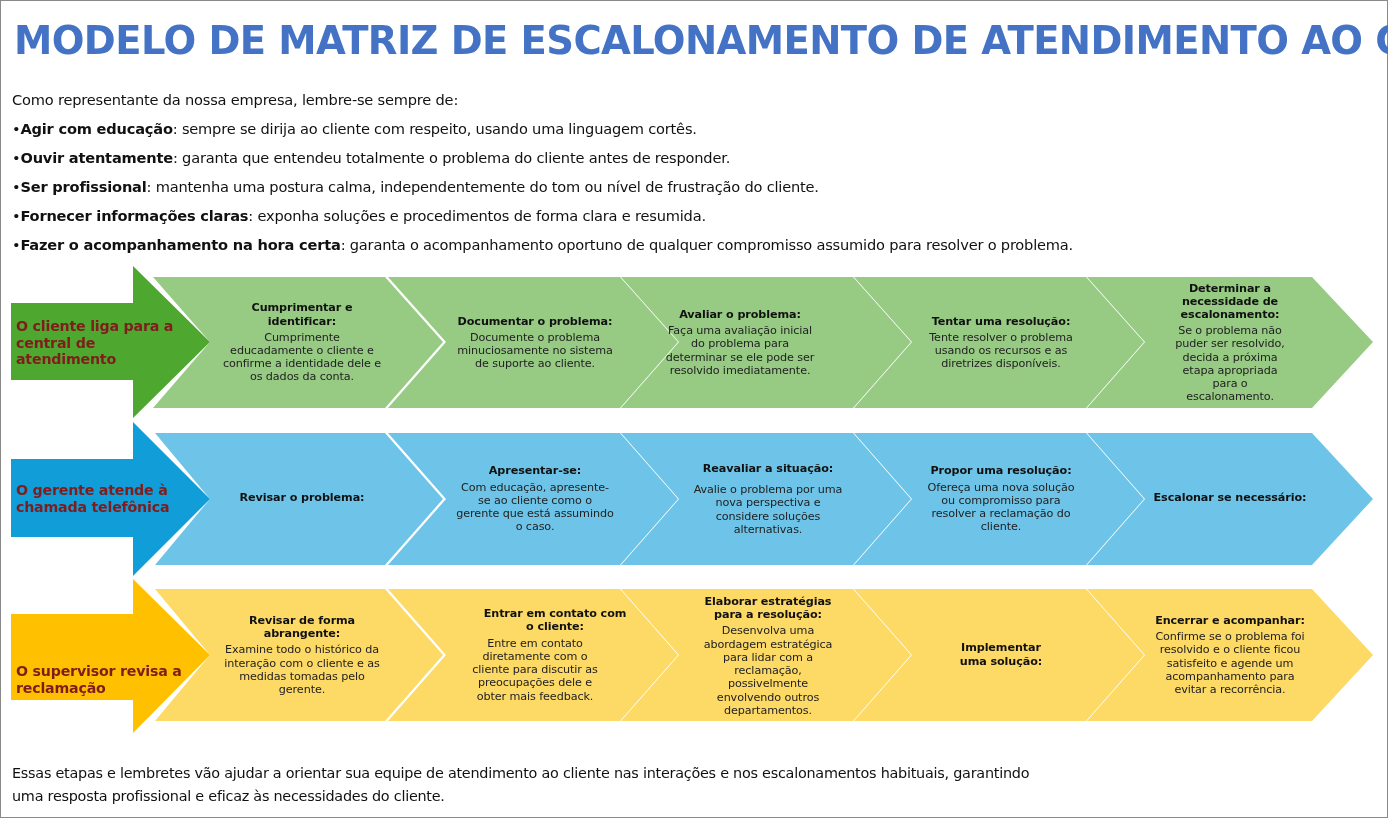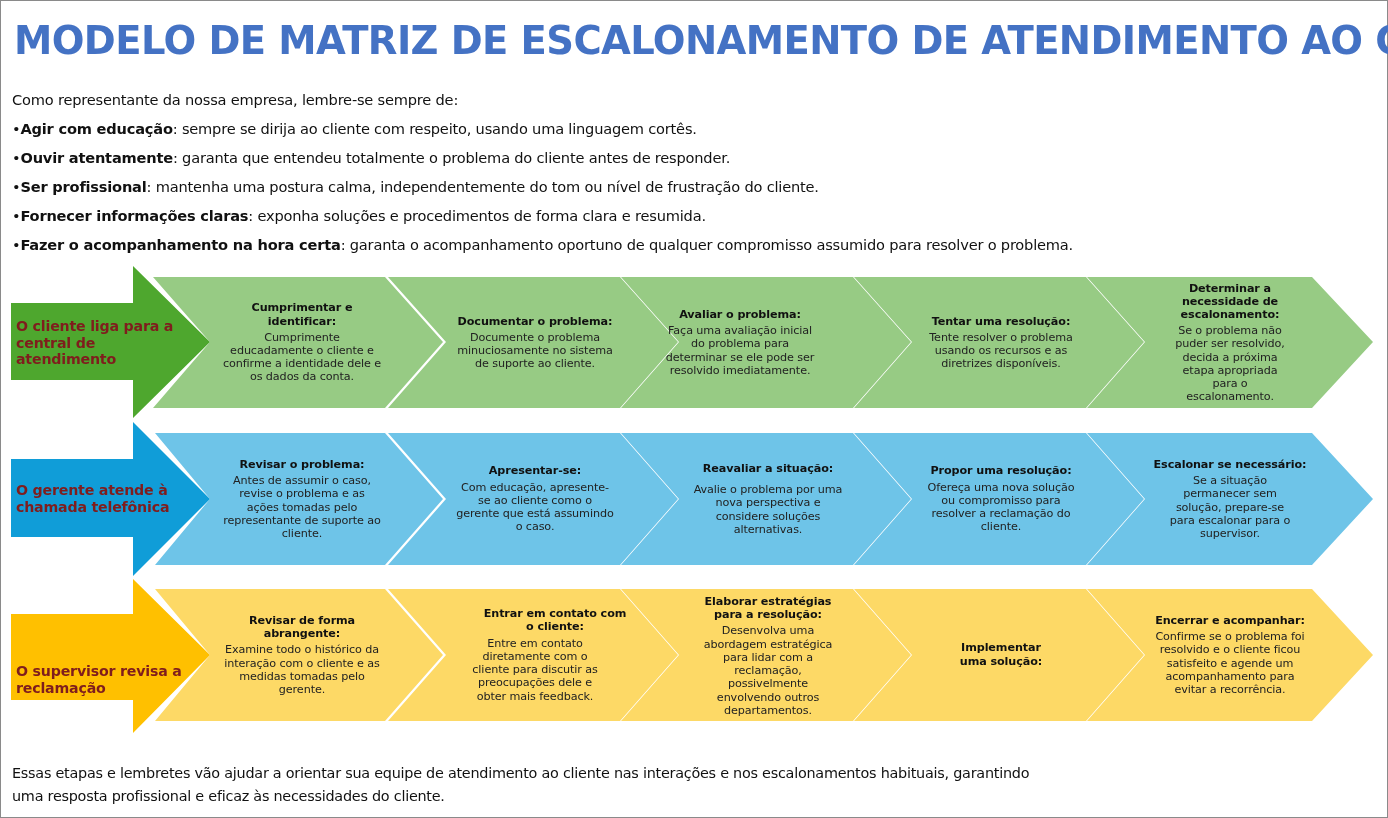--- a/index.html
+++ b/index.html
@@ -106,37 +106,35 @@
   <div class="h">Tentar uma resolução:</div>
   <div>Tente resolver o problema usando os recursos e as diretrizes disponíveis.</div>
 </div>
 <div class="step" style="left:1150px; top:283px; width:160px; height:119px;">
   <div class="h" style="width:110px;">Determinar a necessidade de escalonamento:</div>
   <div style="width:112px;">Se o problema não puder ser resolvido, decida a próxima etapa apropriada para o escalonamento.</div>
 </div>
 
 <div class="step" style="left:222px; top:441px; width:160px; height:116px;">
   <div class="h">Revisar o problema:</div>
-  <div>Antes de assumir o caso, revise o problema e as ações tomadas pelo representante de suporte ao cliente.</div>
 </div>
 <div class="step" style="left:455px; top:441px; width:160px; height:116px;">
   <div class="h">Apresentar-se:</div>
   <div>Com educação, apresente-se ao cliente como o gerente que está assumindo o caso.</div>
 </div>
 <div class="step" style="left:688px; top:441px; width:160px; height:116px;">
   <div class="h" style="margin-bottom:8px;">Reavaliar a situação:</div>
   <div>Avalie o problema por uma nova perspectiva e considere soluções alternativas.</div>
 </div>
 <div class="step" style="left:921px; top:441px; width:160px; height:116px;">
   <div class="h">Propor uma resolução:</div>
   <div>Ofereça uma nova solução ou compromisso para resolver a reclamação do cliente.</div>
 </div>
 <div class="step" style="left:1150px; top:441px; width:160px; height:116px;">
   <div class="h">Escalonar se necessário:</div>
-  <div style="width:125px;">Se a situação permanecer sem solução, prepare-se para escalonar para o supervisor.</div>
 </div>
 
 <div class="step" style="left:222px; top:597px; width:160px; height:116px;">
   <div class="h" style="width:110px;">Revisar de forma abrangente:</div>
   <div>Examine todo o histórico da interação com o cliente e as medidas tomadas pelo gerente.</div>
 </div>
 <div class="step" style="left:455px; top:597px; width:160px; height:116px;">
   <div class="h" style="width:150px;margin-left:40px;">Entrar em contato com o cliente:</div>
   <div style="width:140px;">Entre em contato diretamente com o cliente para discutir as preocupações dele e obter mais feedback.</div>
 </div>

